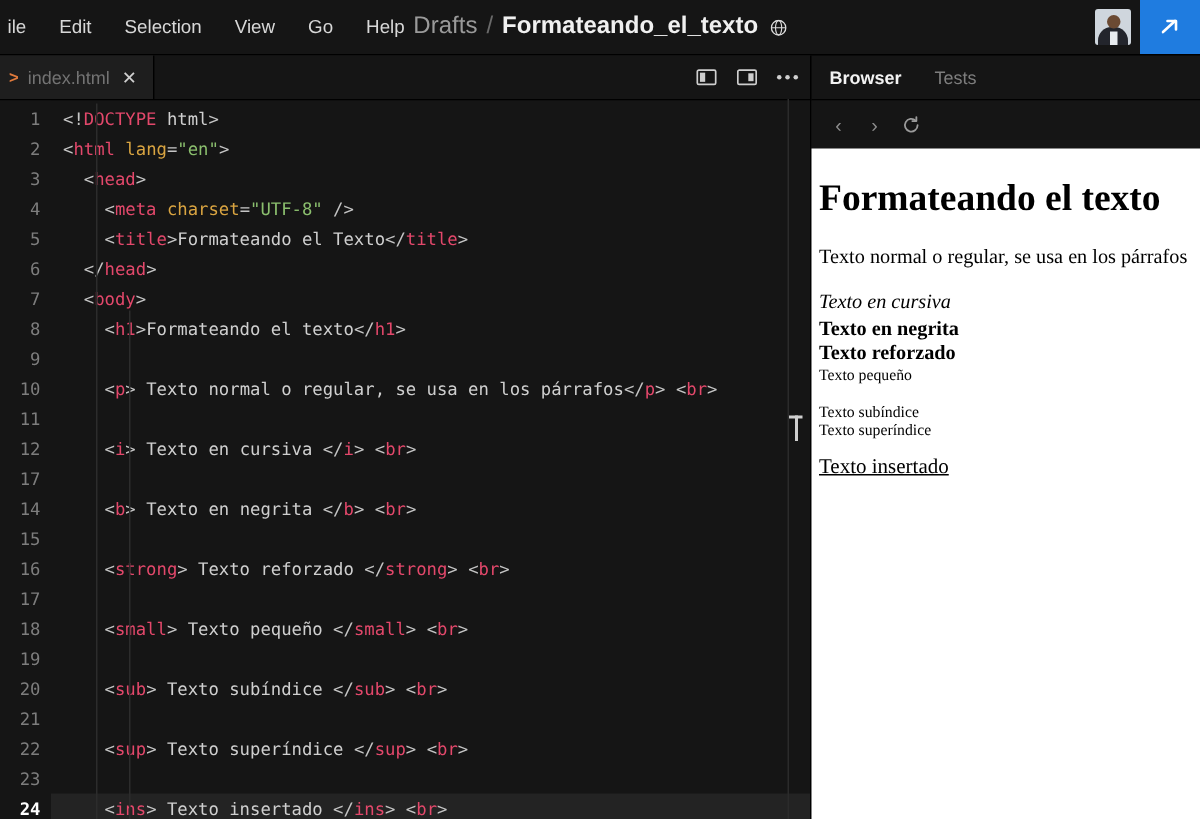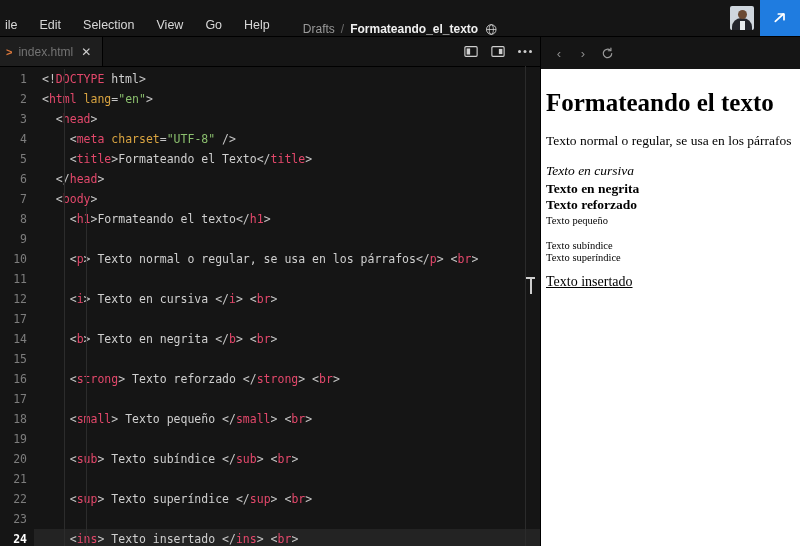--- a/index.html
+++ b/index.html
@@ -23,21 +23,21 @@
     display: flex;
     flex-direction: column;
   }
 
   
   .titlebar {
     height: 36px;
     min-height: 36px;
     background: #151515;
     display: flex;
-    align-items: flex-end;
+    align-items: center;
     position: relative;
     border-bottom: 1px solid #000;
   }
   .menu {
     display: flex;
     align-items: center;
     margin-left: -6px;
   }
   .menu-item {
     color: #d8d8d8;
@@ -47,21 +47,21 @@
     white-space: nowrap;
   }
 
   .breadcrumb {
     position: absolute;
     left: 50%;
     transform: translateX(-50%);
     display: flex;
     align-items: center;
     gap: 6px;
-    font-size: 12px;
+    font-size: 16px;
     white-space: nowrap;
   }
   .bc-drafts { color: #9a9a9a; }
   .bc-sep { color: #6a6a6a; }
   .bc-file { color: #f0f0f0; font-weight: bold; }
   .globe-icon { display: inline-flex; margin-left: 2px; }
 
   .title-right {
     position: absolute;
     right: 0;
@@ -494,20 +494,24 @@
       <div class="vline"></div>
       <div class="editor-scrollbar"></div>
       <div class="text-cursor">
         <div class="cap"></div>
         <div class="bar"></div>
       </div>
     </div>
 
     <div class="browser-pane">
 
+      <div class="browser-tabs" id="browser-tabs">
+          <div class="btab active">Browser</div>
+          <div class="btab">Tests</div>
+        </div>
 
       <div class="urlbar">
         <span class="nav-btn">‹</span>
         <span class="nav-btn">›</span>
         <span class="nav-btn">
           <svg width="13" height="13" viewBox="0 0 16 16">
             <path d="M13.2 8 A5.2 5.2 0 1 1 11.6 4.2" fill="none" stroke="#9a9a9a" stroke-width="1.5" stroke-linecap="round"></path>
             <path d="M12.2 1.3 L12.2 4.6 L8.9 4.6" fill="none" stroke="#9a9a9a" stroke-width="1.5" stroke-linecap="round" stroke-linejoin="round"></path>
           </svg>
         </span>

